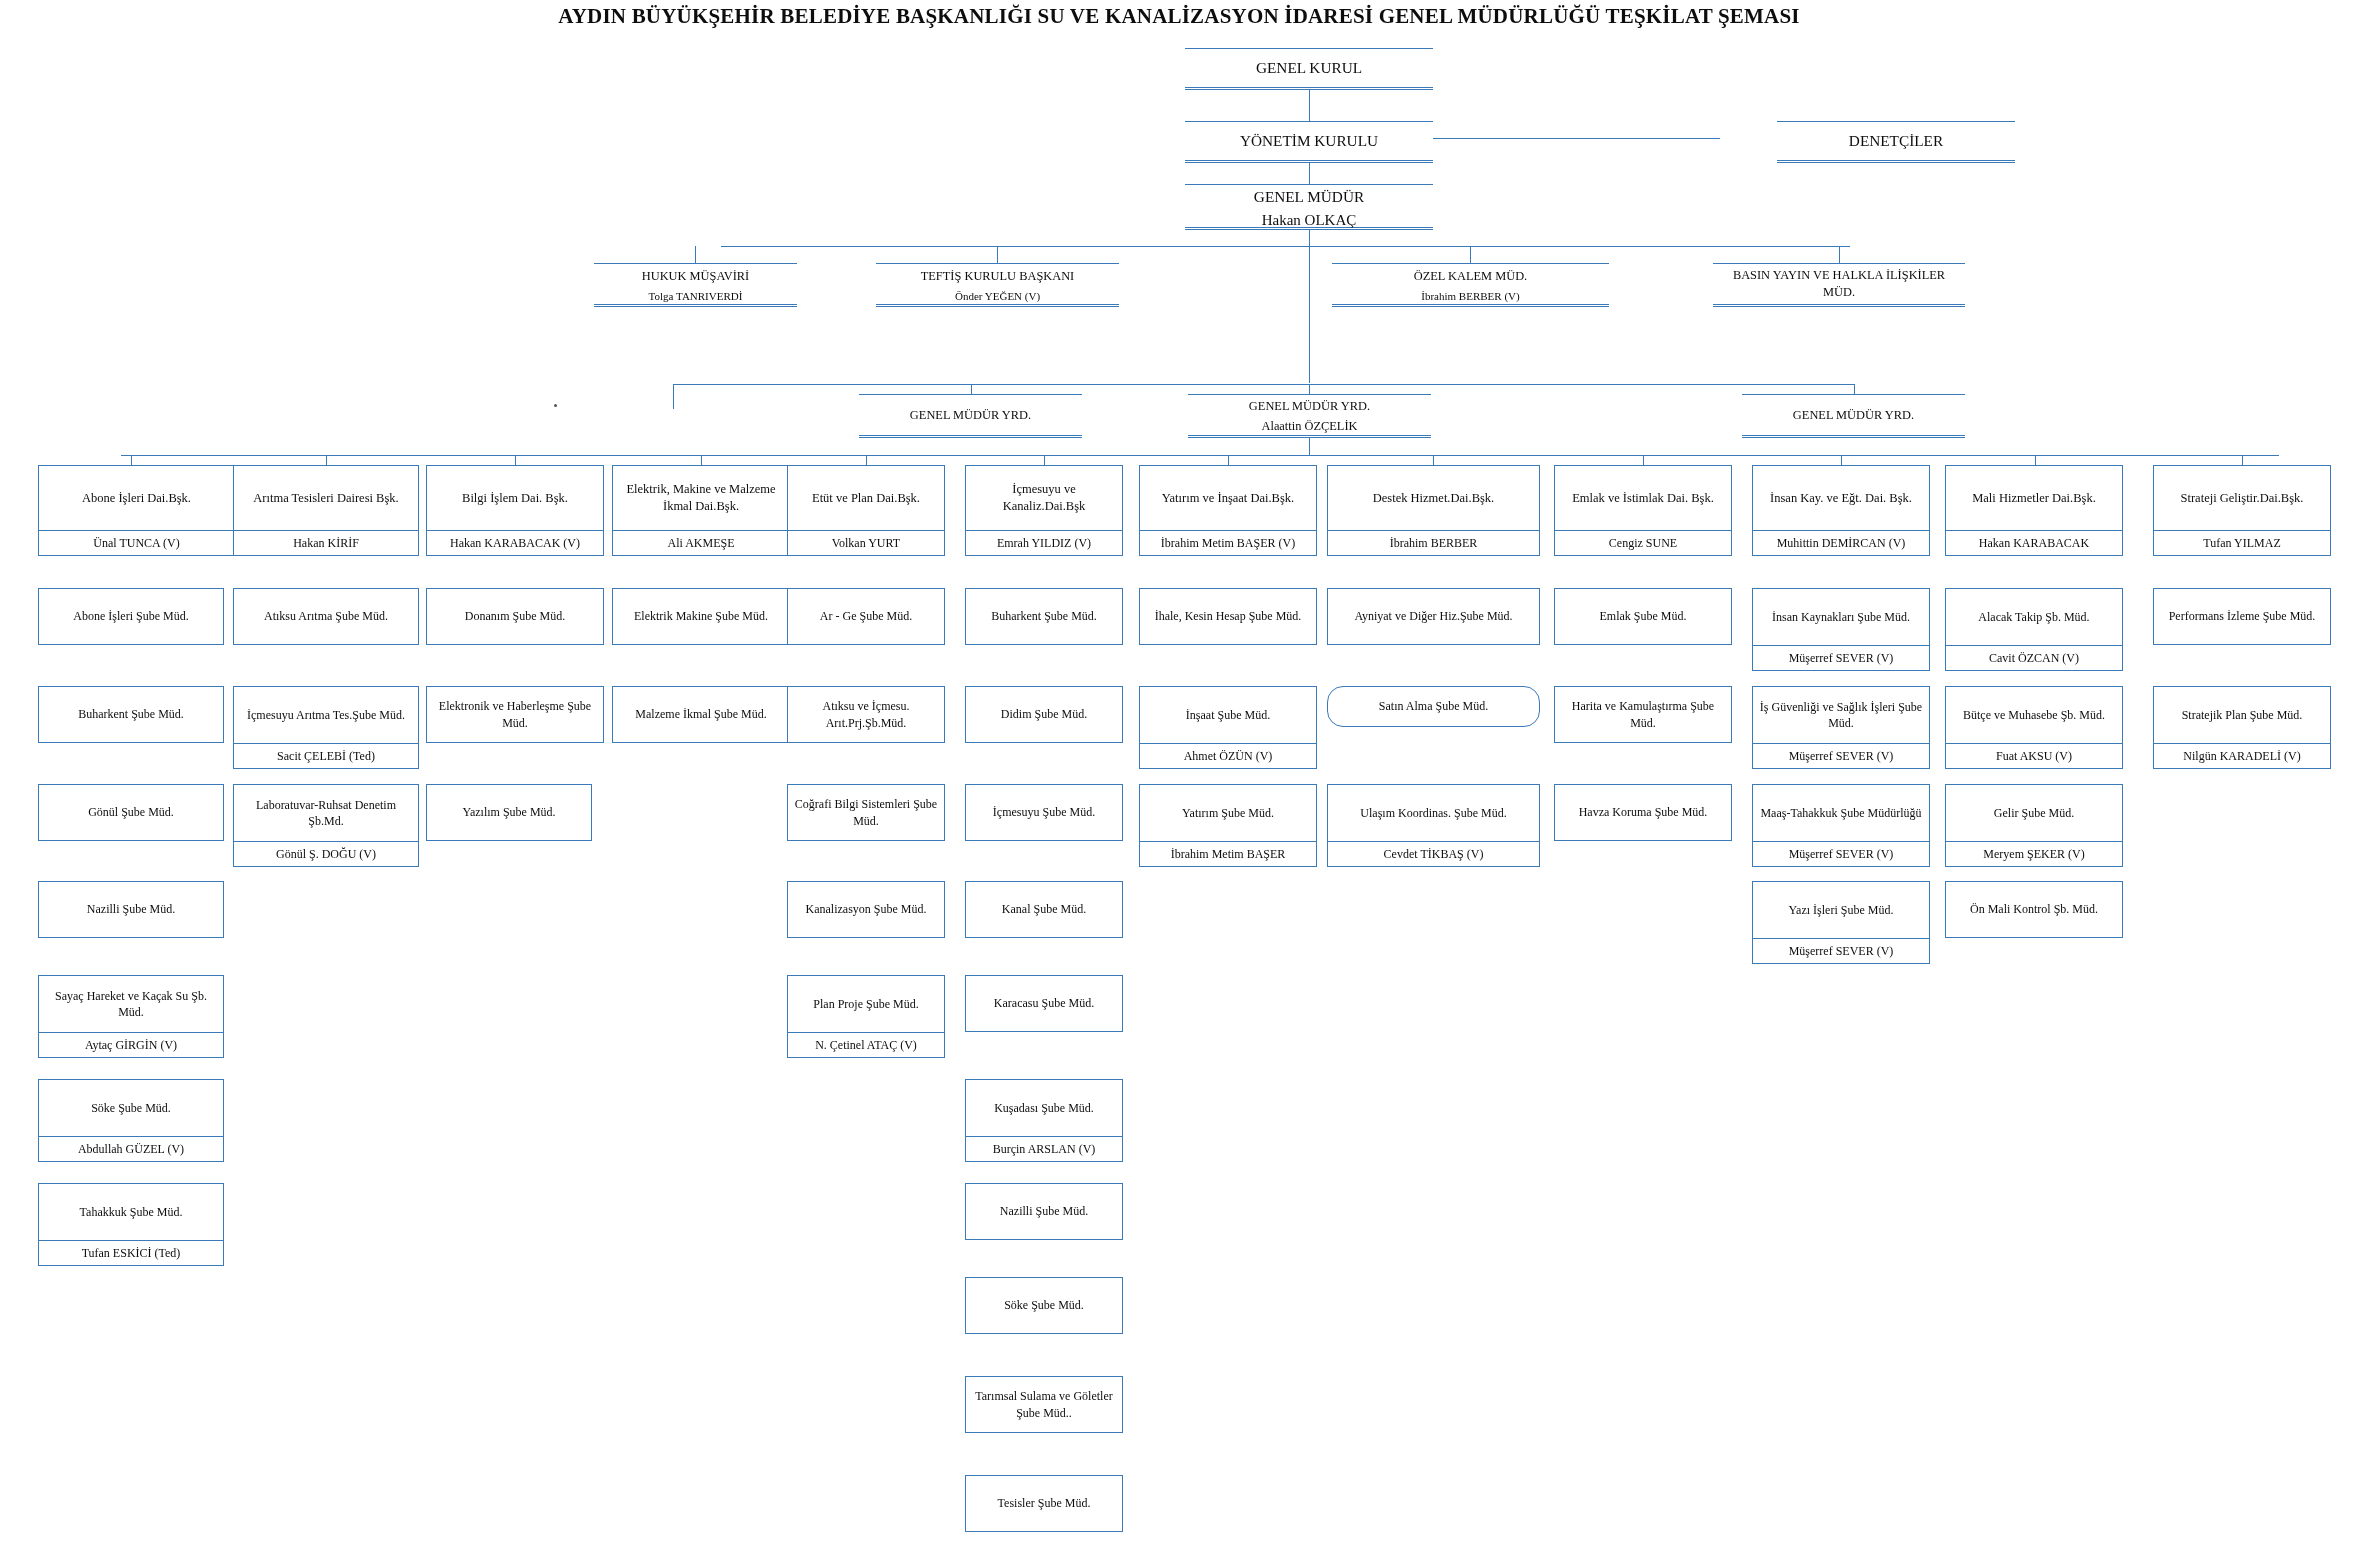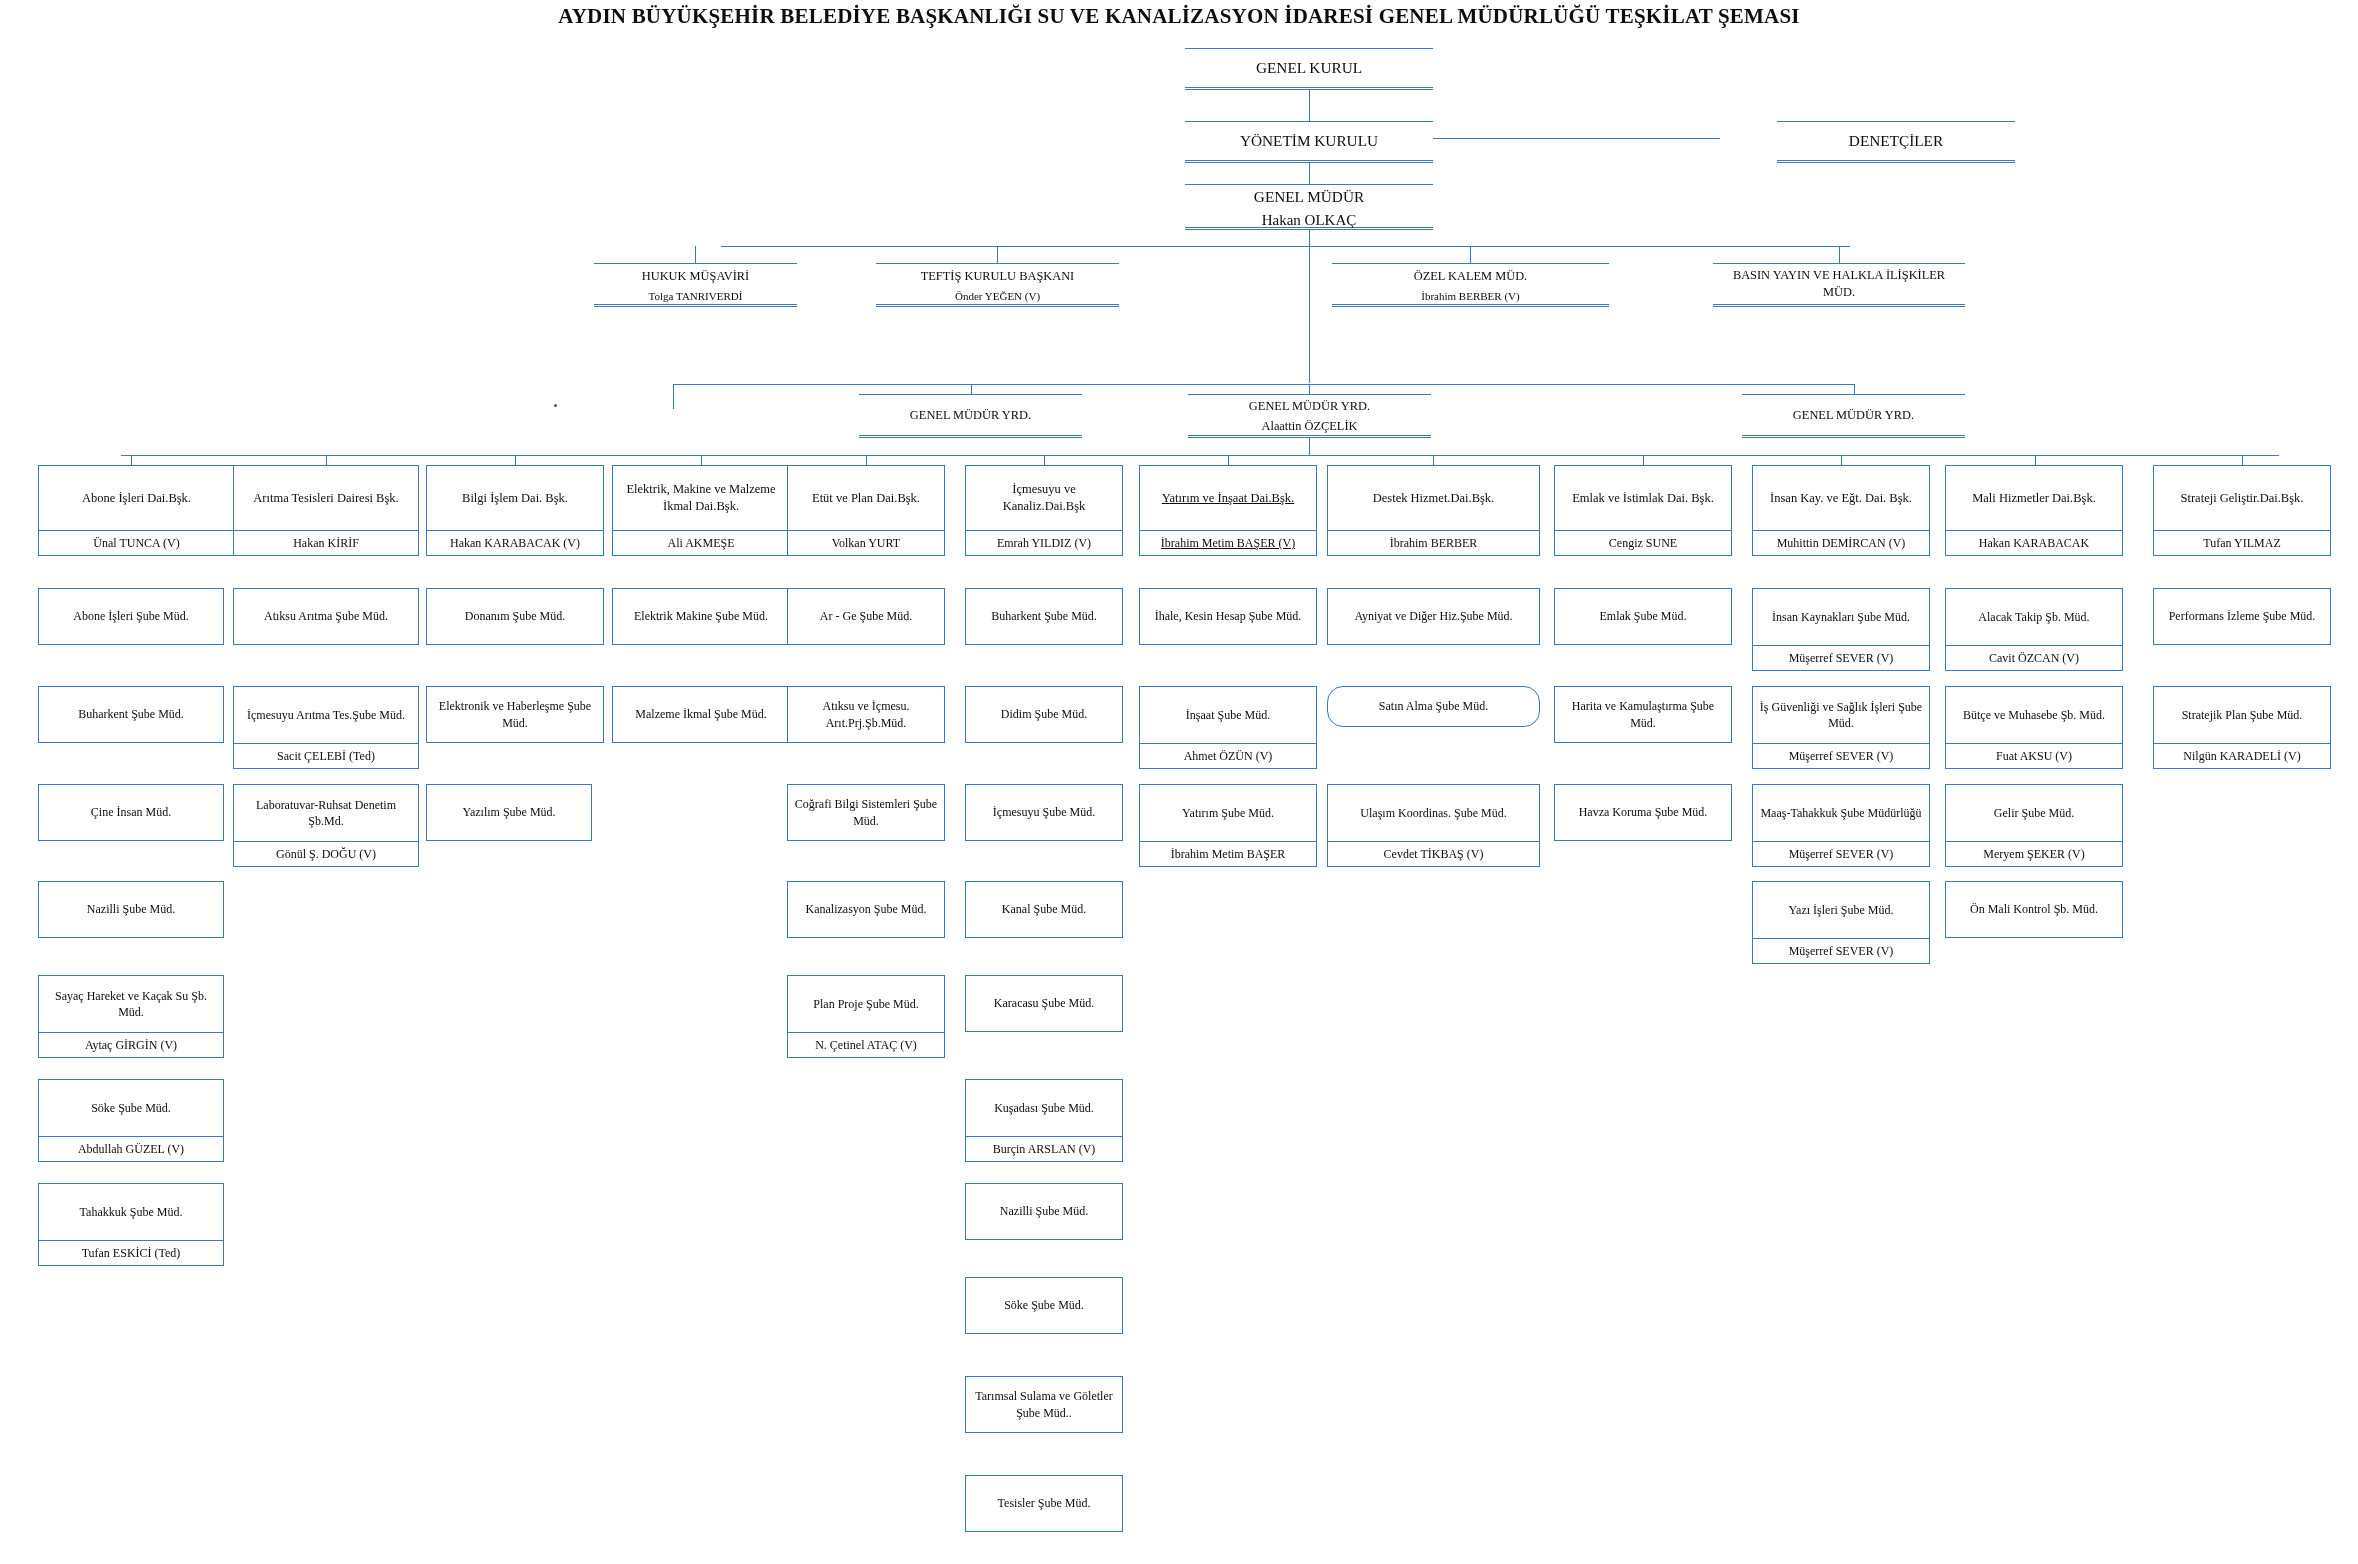--- a/index.html
+++ b/index.html
@@ -186,21 +186,21 @@
       <div class="title">Abone İşleri Dai.Bşk.</div>
       <div class="person">Ünal TUNCA (V)</div>
     </div>
     <div class="node box-node sub-node" style="left: 38px; top: 588px; width: 186px; height: 57px;">
       <div class="title">Abone İşleri Şube Müd.</div>
     </div>
     <div class="node box-node sub-node" style="left: 38px; top: 686px; width: 186px; height: 57px;">
       <div class="title">Buharkent Şube Müd.</div>
     </div>
     <div class="node box-node sub-node" style="left: 38px; top: 784px; width: 186px; height: 57px;">
-      <div class="title">Çine İnsan Müd.</div>
+      <div class="title">Gönül Şube Müd.</div>
     </div>
     <div class="node box-node sub-node" style="left: 38px; top: 881px; width: 186px; height: 57px;">
       <div class="title">Nazilli Şube Müd.</div>
     </div>
     <div class="node box-node sub-node" style="left: 38px; top: 975px; width: 186px; height: 83px;">
       <div class="title">Sayaç Hareket ve Kaçak Su Şb. Müd.</div>
       <div class="person">Aytaç GİRGİN (V)</div>
     </div>
     <div class="node box-node sub-node" style="left: 38px; top: 1079px; width: 186px; height: 83px;">
       <div class="title">Söke Şube Müd.</div>
@@ -302,21 +302,21 @@
     <div class="node box-node sub-node" style="left: 965px; top: 1277px; width: 158px; height: 57px;">
       <div class="title">Söke Şube Müd.</div>
     </div>
     <div class="node box-node sub-node" style="left: 965px; top: 1376px; width: 158px; height: 57px;">
       <div class="title">Tarımsal Sulama ve Göletler Şube Müd..</div>
     </div>
     <div class="node box-node sub-node" style="left: 965px; top: 1475px; width: 158px; height: 57px;">
       <div class="title">Tesisler Şube Müd.</div>
     </div>
     <div class="vline" style="left: 1228px; top: 455px; height: 10px;"></div>
-    <div class="node box-node" style="left: 1139px; top: 465px; width: 178px; height: 91px; text-decoration: underline;">
+    <div class="node box-node" style="left: 1139px; top: 465px; width: 178px; height: 91px;">
       <div class="title">Yatırım ve İnşaat Dai.Bşk.</div>
       <div class="person">İbrahim Metim BAŞER (V)</div>
     </div>
     <div class="node box-node sub-node" style="left: 1139px; top: 588px; width: 178px; height: 57px;">
       <div class="title">İhale, Kesin Hesap Şube Müd.</div>
     </div>
     <div class="node box-node sub-node" style="left: 1139px; top: 686px; width: 178px; height: 83px;">
       <div class="title">İnşaat Şube Müd.</div>
       <div class="person">Ahmet ÖZÜN (V)</div>
     </div>

